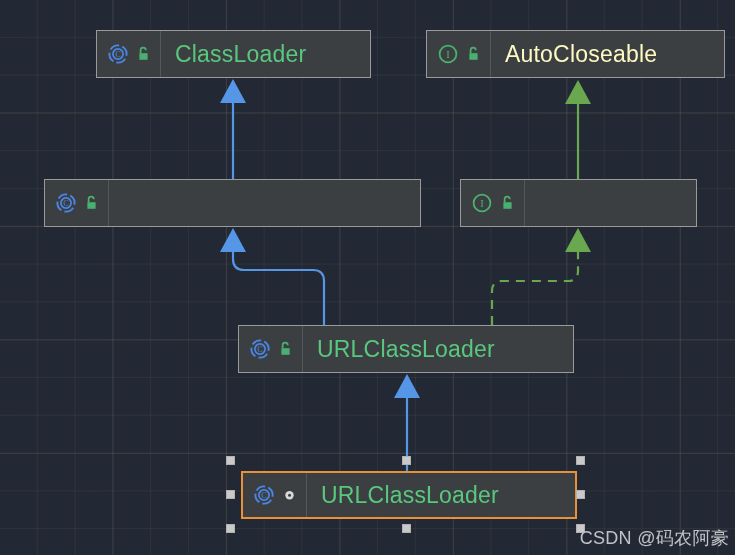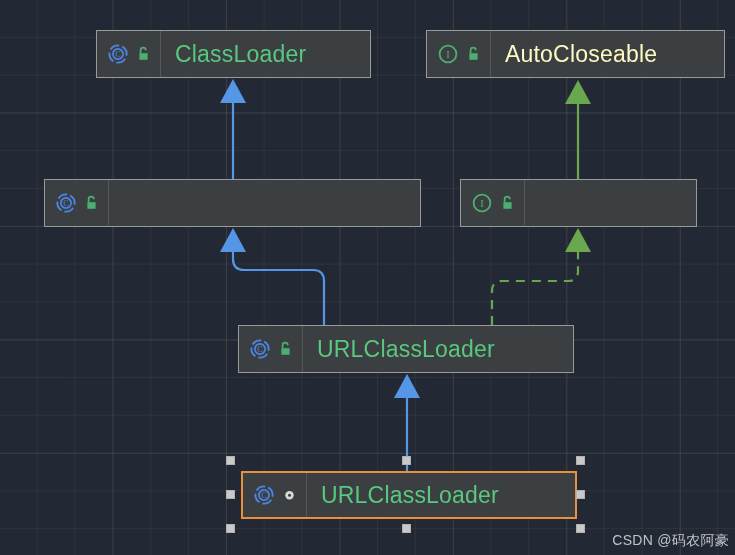--- a/index.html
+++ b/index.html
@@ -88,21 +88,21 @@
     border: 1px solid #b2b2b2;
     box-sizing: border-box;
   }
 
   
   #watermark {
     position: absolute;
     right: 6px;
     bottom: 5px;
     color: #bfc3c7;
-    font-size: 14px;
+    font-size: 18px;
     letter-spacing: 0.3px;
     white-space: nowrap;
   }
 </style>
 </head>
 <body>
 
 <div id="canvas">
   <div id="grid-fine"></div>
 

